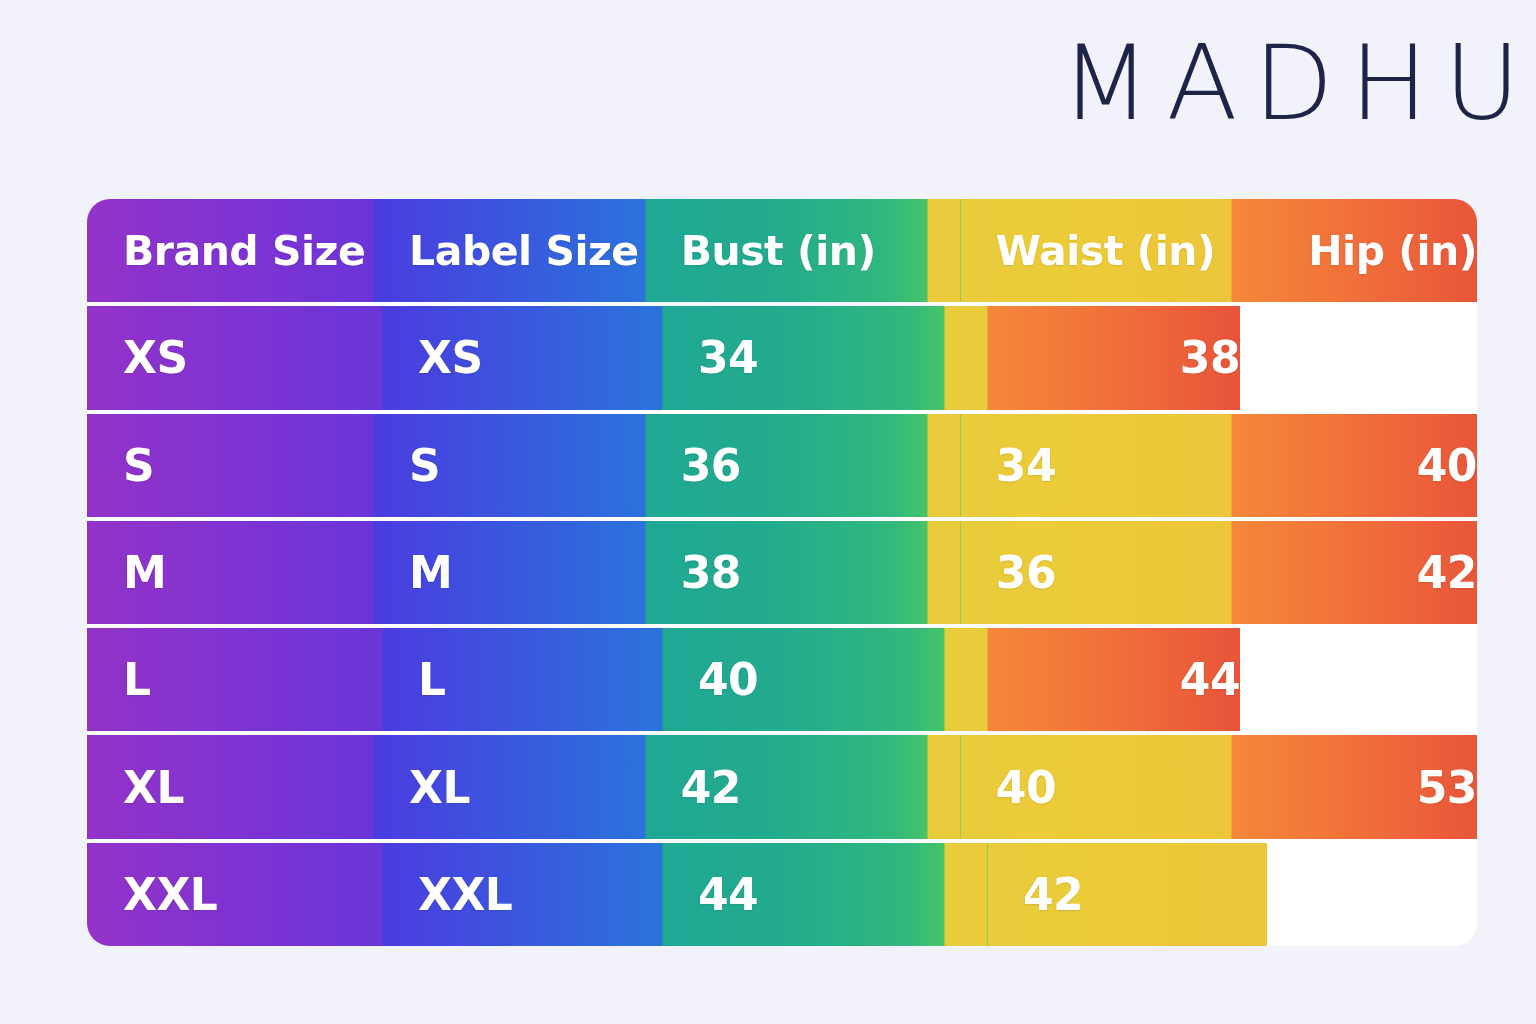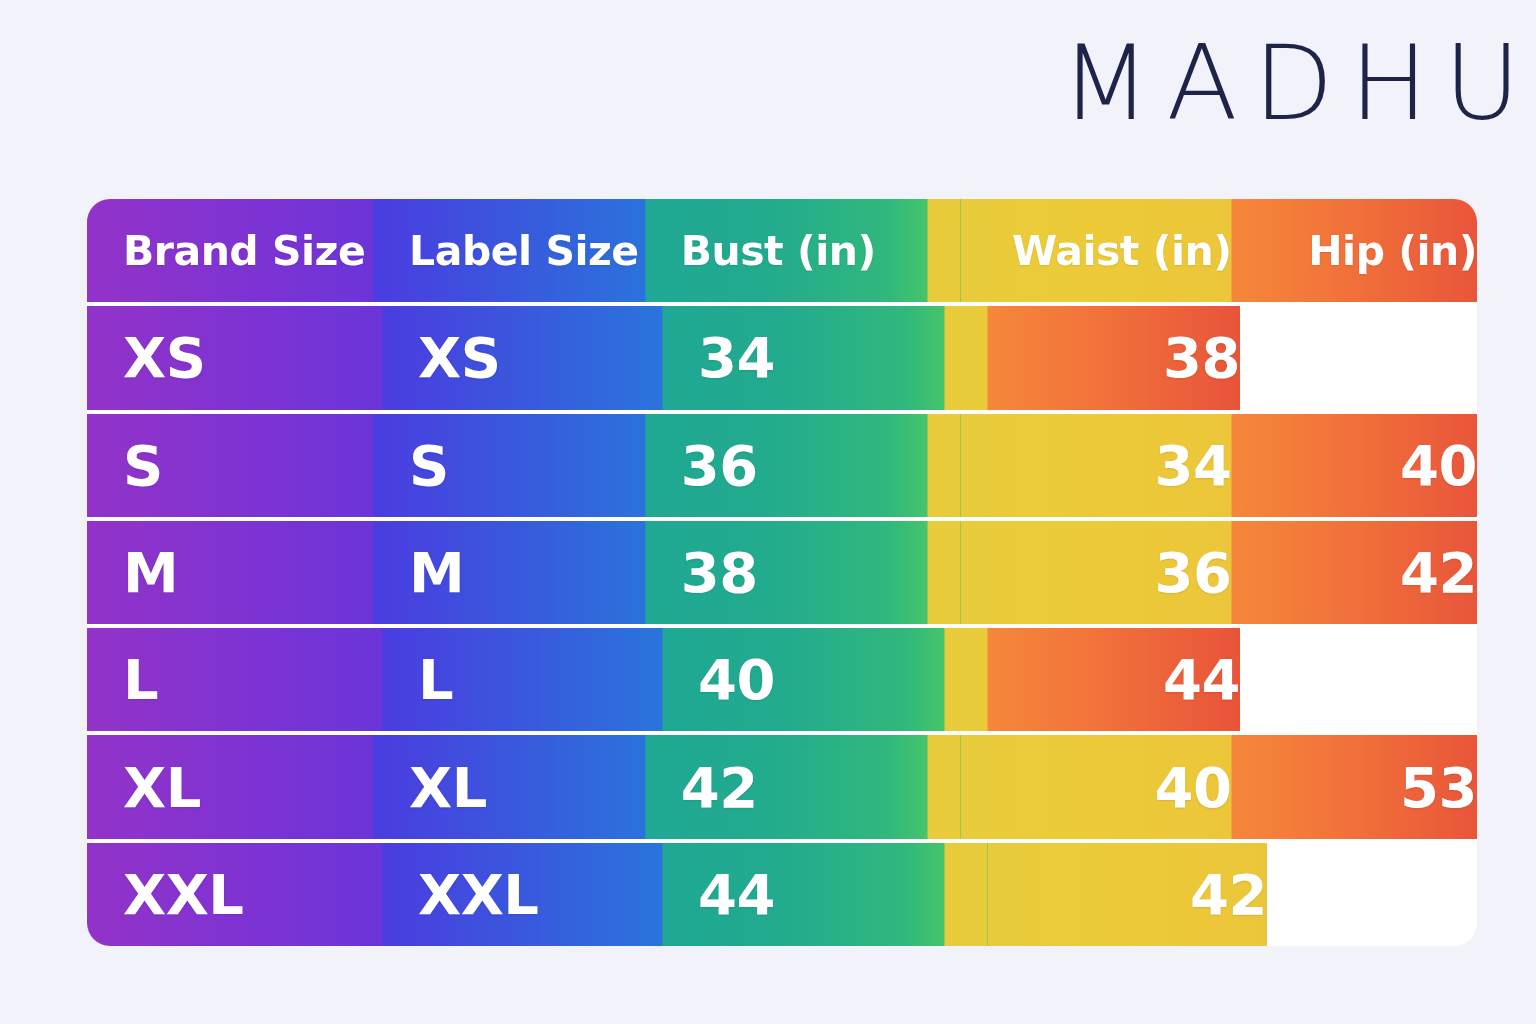--- a/index.html
+++ b/index.html
@@ -70,21 +70,21 @@
     box-sizing: border-box;
     padding-left: 36px;
     overflow: hidden;
     color: #ffffff;
   }
 
   
   .col-0 { width: 295px; }
   .col-1 { width: 280px; text-align: right; }
   .col-2 { width: 325px; }
-  .col-3 { width: 280px; justify-content: flex-end; }
+  .col-3 { width: 280px; }
   .col-4 { width: 253px; justify-content: flex-end; }
 
   
   .cell::before {
     content: "";
     position: absolute;
     top: 0;
     height: 100%;
     width: 1390px;
     background: linear-gradient(90deg,
@@ -119,21 +119,21 @@
     font-weight: bold;
     white-space: nowrap;
     text-shadow: 0 1px 2px rgba(0,0,0,0.10);
   }
 
   .header-row .cell-text {
     font-size: 41px;
     letter-spacing: -0.5px;
   }
   .body-row .cell-text {
-    font-size: 56px;
+    font-size: 44px;
     letter-spacing: -0.5px;
   }
 </style>
 </head>
 <body>
 
 <div class="page">
 
   <div class="brand-title">MADHU</div>
 

